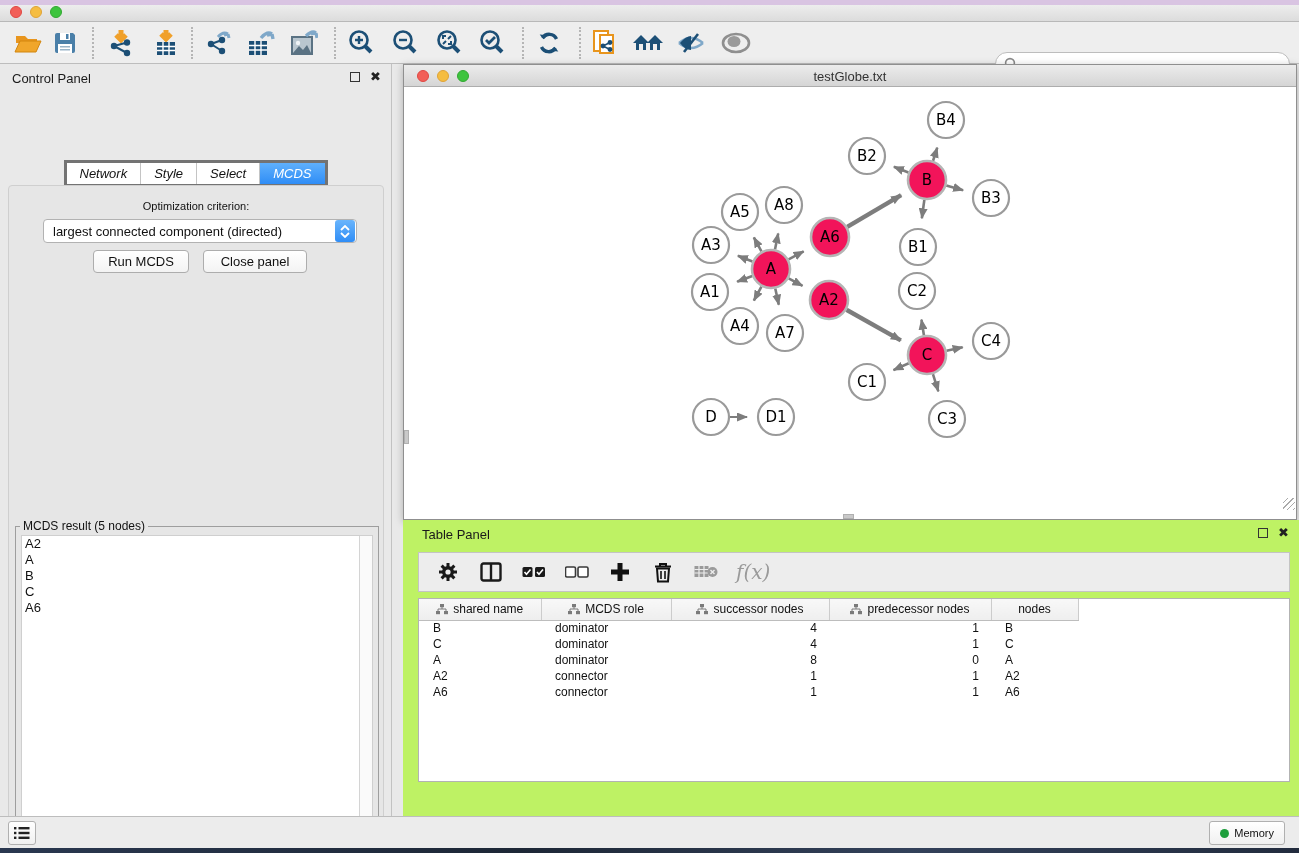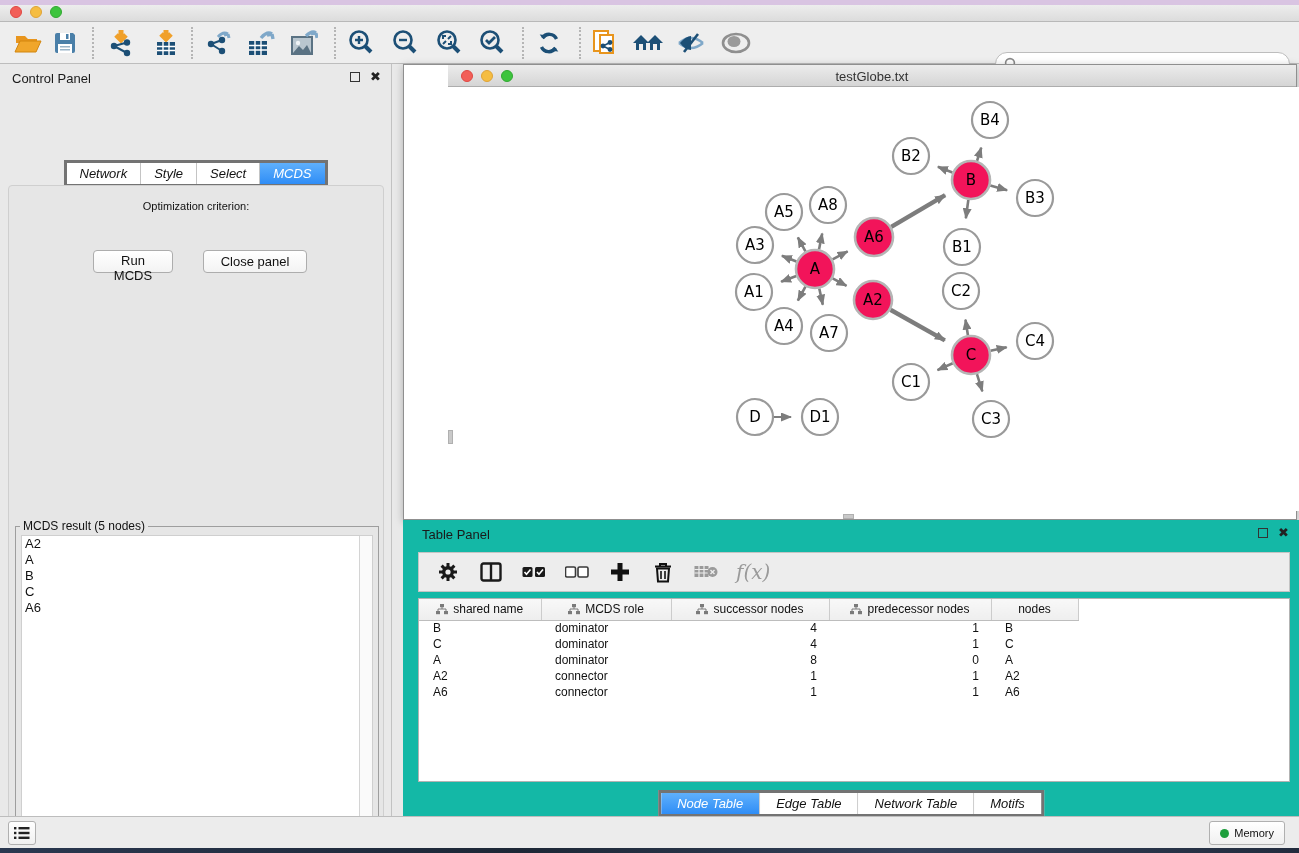--- a/index.html
+++ b/index.html
@@ -43,41 +43,41 @@
   .seg .segbtn.active { background:linear-gradient(#5fb0fc,#2f8df6); color:#fff; }
   .cp-tabs { position:absolute; left:50%; transform:translateX(-50%); top:96px; }
 
   .cp-inner { position:absolute; left:8px; top:121px; width:376px; height:689px; background:#e6e6e6; border:1px solid #cfcfcf; border-radius:4px; }
   .opt-label { position:absolute; left:0; right:0; top:14px; text-align:center; font-size:11px; color:#111; }
   .dropdown { position:absolute; left:34px; top:33px; width:314px; height:24px; background:#fff; border:1px solid #b2b2b2; border-radius:4px; display:flex; align-items:center; }
   .dropdown .dval { flex:1; font-size:13px; padding-left:9px; color:#111; white-space:nowrap; overflow:hidden; }
   .dropdown .stepper { width:20px; height:22px; border-radius:3px; background:linear-gradient(#6ab5fc,#2f8df6); margin-right:1px; display:flex; flex-direction:column; align-items:center; justify-content:center; gap:1px; }
   .stepper svg { display:block; }
   .btn { background:linear-gradient(#ffffff,#f3f3f3); border:1px solid #adadad; border-radius:4px; font-size:13px; color:#111; padding:2px 12px; height:23px; }
-  .run-btn { position:absolute; left:84px; top:64px; width:80px; }
+  .run-btn { position:absolute; left:84px; top:64px; width:96px; }
   .closep-btn { position:absolute; left:194px; top:64px; width:104px; }
 
   .result-box { position:absolute; left:6px; top:333px; width:364px; height:344px; border:1px solid #9e9e9e; background:#e6e6e6; }
   .result-box legend { font-size:12px; color:#111; margin-left:4px; padding:0 3px; }
   .result-list { position:relative; margin:2px 5px 5px 5px; height:316px; background:#fff; border:1px solid #cfcfcf; overflow:hidden; }
   .result-list .item { font-size:13px; color:#111; padding:0 0 0 3px; height:16px; line-height:16px; }
   .scroll-track { position:absolute; right:0; top:0; bottom:0; width:13px; background:#fafafa; border-left:1px solid #d4d4d4; }
 
   
-  .net-window { position:absolute; left:403px; top:0; width:894px; height:456px; background:#fff; border:1px solid #8f8f8f; box-shadow:0 2px 8px rgba(0,0,0,0.25);padding-left:44px; }
+  .net-window { position:absolute; left:403px; top:0; width:894px; height:456px; background:#fff; border:1px solid #8f8f8f; box-shadow:0 2px 8px rgba(0,0,0,0.25); }
   .net-titlebar { position:relative; height:22px; background:linear-gradient(#ececec,#d5d5d5); border-bottom:1px solid #adadad; }
   .net-titlebar .lights { left:13px; top:5px; }
   .net-titlebar .title { position:absolute; left:0; right:0; top:4px; text-align:center; font-size:13px; color:#333; }
   .net-canvas { position:relative; width:892px; height:424px; background:#fff; }
   .resize-grip { position:absolute; right:1px; bottom:1px; width:12px; height:12px;
     background:repeating-linear-gradient(135deg,transparent 0 3px,#aaa 3px 4px); }
   .nub { position:absolute; background:#c9c9c9; border:1px solid #b0b0b0; }
 
   
-  .table-panel { position:absolute; left:403px; top:456px; width:896px; height:296px; background:#14b8a6; }
+  .table-panel { position:absolute; left:403px; top:456px; width:896px; height:296px; background:#bef264; }
   .tp-toolbar { position:absolute; left:15px; top:32px; width:872px; height:40px; background:#ededed; border:1px solid #c4c4c4; display:flex; align-items:center; gap:17px; padding-left:16px; }
   .tp-toolbar .ticon { display:flex; align-items:center; justify-content:center; width:26px; height:28px; }
   .fx { font-family:"DejaVu Serif","Liberation Serif",serif; font-style:italic; font-size:20px; color:#9a9a9a; }
 
   .tablebox { position:absolute; left:15px; top:78px; width:872px; height:184px; background:#fff; border:1px solid #b3b3b3; overflow:hidden; }
   table.datatable { border-collapse:collapse; table-layout:fixed; }
   table.datatable th { height:21px; background:linear-gradient(#f8f8f8,#eeeeee); border-bottom:1px solid #bdbdbd; border-right:1px solid #cccccc; font-size:12px; font-weight:normal; color:#111; text-align:center; white-space:nowrap; overflow:hidden; }
   table.datatable th .hcell { display:flex; align-items:center; justify-content:center; gap:5px; }
   table.datatable td { height:16px; font-size:12px; color:#111; padding:0 12px 0 14px; white-space:nowrap; }
   td.num { text-align:right; }
@@ -255,20 +255,31 @@
         </span>
       </div>
       <div class="seg cp-tabs">
         <div class="segbtn">Network</div>
         <div class="segbtn">Style</div>
         <div class="segbtn">Select</div>
         <div class="segbtn active">MCDS</div>
       </div>
       <div class="cp-inner">
         <div class="opt-label">Optimization criterion:</div>
+        <div class="dropdown">
+          <span class="dval">largest connected component (directed)</span>
+          <span class="stepper">
+            <svg width="10" height="6">
+                <path d="M1 5 L5 1 L9 5" fill="none" stroke="#fff" stroke-width="1.8"></path>
+              </svg>
+            <svg width="10" height="6">
+                <path d="M1 1 L5 5 L9 1" fill="none" stroke="#fff" stroke-width="1.8"></path>
+              </svg>
+          </span>
+        </div>
         <button class="btn run-btn">Run MCDS</button>
         <button class="btn closep-btn">Close panel</button>
         <fieldset class="result-box">
           <legend>MCDS result (5 nodes)</legend>
           <div class="result-list" id="mcds-list">
             <div class="item">A2</div>
               <div class="item">A</div>
               <div class="item">B</div>
               <div class="item">C</div>
               <div class="item">A6</div>
@@ -568,26 +579,20 @@
                 <td>connector</td>
                 <td class="num">1</td>
                 <td class="num">1</td>
                 <td>A6</td>
                 <td></td>
               </tr>
             </tbody>
         </table>
       </div>
 
-      <div class="seg tp-tabs">
-        <div class="segbtn active">Node Table</div>
-        <div class="segbtn">Edge Table</div>
-        <div class="segbtn">Network Table</div>
-        <div class="segbtn">Motifs</div>
-      </div>
     </div>
   </div>
 
   <div class="statusbar">
     <div class="list-btn">
       <svg width="16" height="14">
           <g fill="#222">
             <rect x="0" y="1" width="2.4" height="2.4"></rect>
             <rect x="4.5" y="1" width="11" height="2.4"></rect>
             <rect x="0" y="5.8" width="2.4" height="2.4"></rect>

